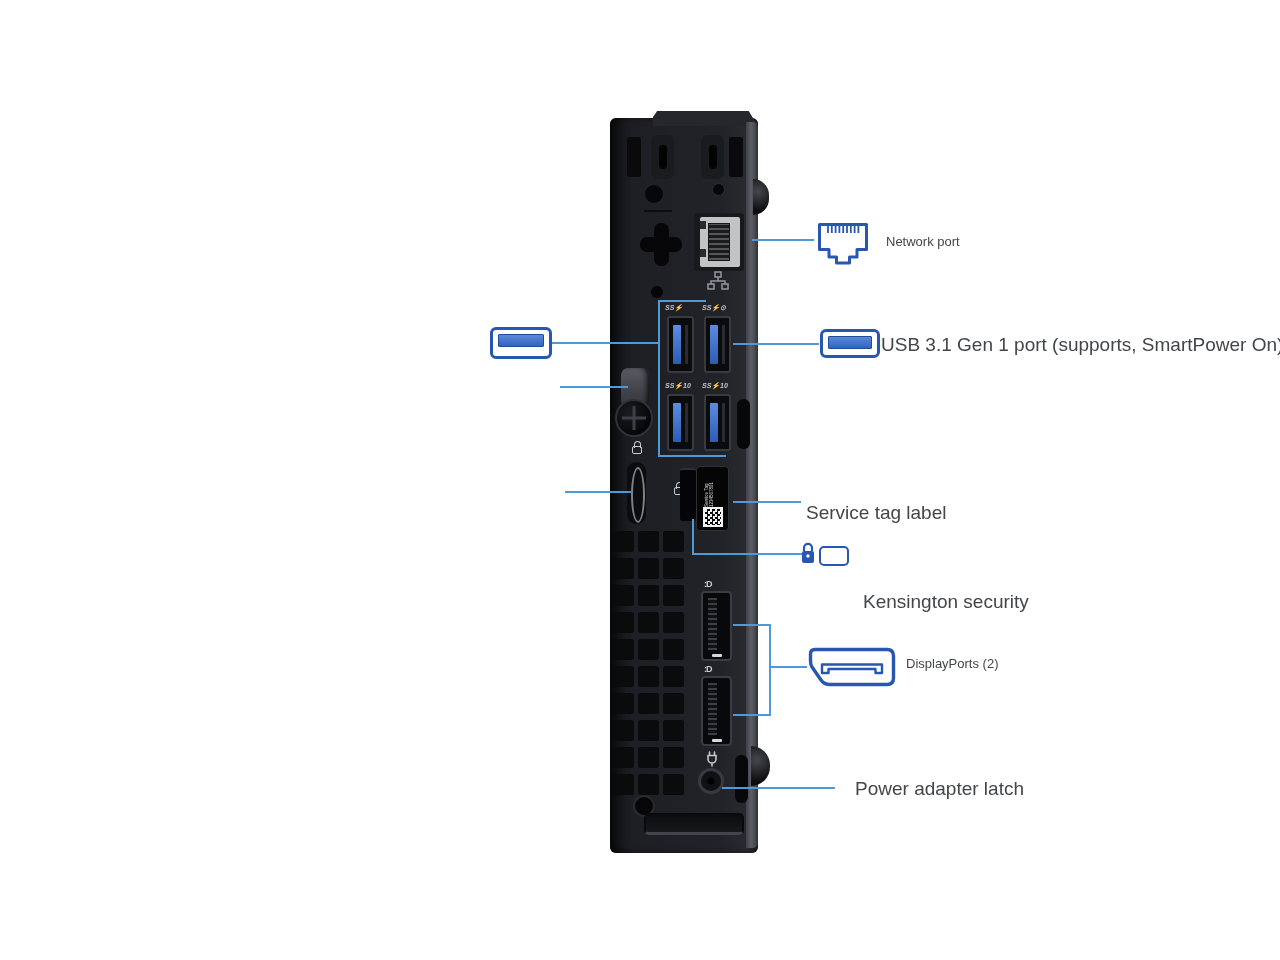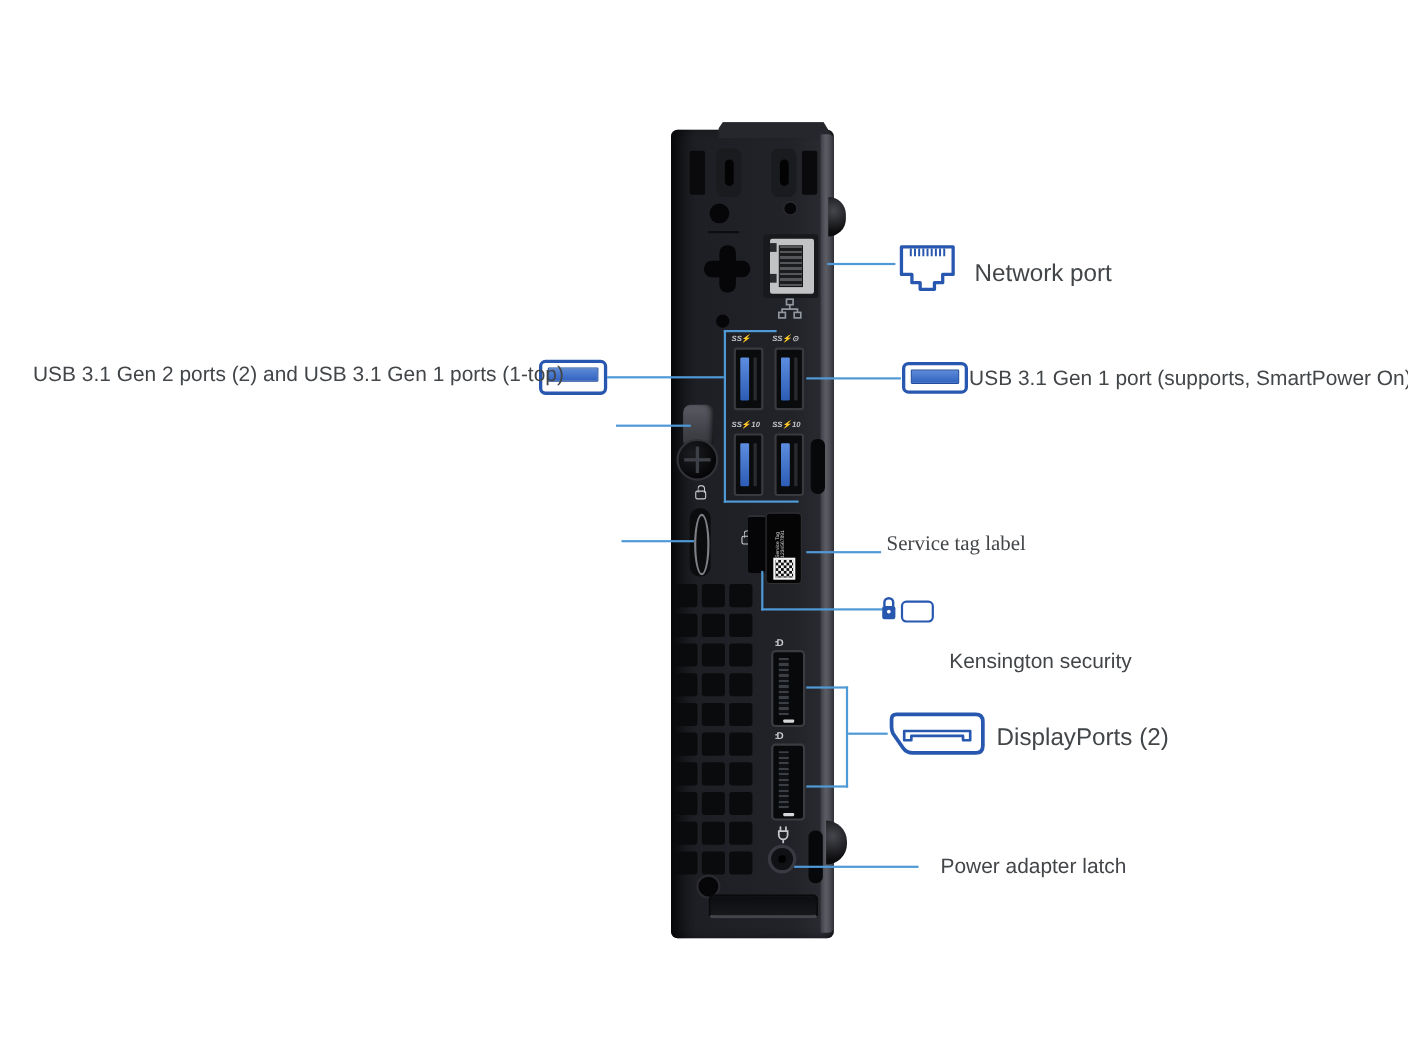--- a/index.html
+++ b/index.html
@@ -1,21 +1,21 @@
 <!DOCTYPE html>
 <html><head>
 <meta charset="utf-8">
 <style>
   html,body{margin:0;padding:0;background:#fff;}
   .stage{position:relative;width:1280px;height:960px;background:#ffffff;overflow:hidden;
          font-family:"Liberation Sans",sans-serif;}
 
   
   .label{position:absolute;font-size:19px;line-height:1.25;color:#434649;white-space:nowrap;}
-  .label.big{font-size:22px;}
+  .label.big{font-size:13px;}
   .label.r{text-align:right;}
   .cl{position:absolute;background:#4f9ad6;}
 
   
   .usb-icon{position:absolute;background:#fff;border:3px solid #2757ae;border-radius:6px;box-sizing:border-box;}
   .usb-icon::before{content:"";position:absolute;left:5px;right:5px;top:4px;height:11px;
     background:linear-gradient(180deg,#5c8ad8,#3263c0);border:1px solid #1f4d9e;border-radius:1px;}
   .kens-rect{position:absolute;width:30px;height:20px;border:2.5px solid #2757ae;border-radius:5px;background:#fff;box-sizing:border-box;}
 
   
@@ -225,20 +225,19 @@
     <rect x="2" y="10" width="12" height="12" rx="2" fill="#2757ae"></rect>
     <circle cx="8" cy="15" r="1.7" fill="#fff"></circle>
   </svg>
   <div class="kens-rect" style="left:819px;top:546px;"></div>
   <svg style="position:absolute;left:806px;top:645px;" width="92" height="44" viewBox="0 0 92 44">
     <path d="M9 4.5 H81 Q87.5 4.5 87.5 11 V33 Q87.5 39.5 81 39.5 H24 Q18 39.5 15 35 L6 22 Q4.5 19.5 4.5 16 V9 Q4.5 4.5 9 4.5 Z" fill="#fff" stroke="#2757ae" stroke-width="3.4" stroke-linejoin="round"></path>
     <path d="M16 19.5 H76 V28 H69.5 V24 H22.5 V28 H16 Z" fill="none" stroke="#2757ae" stroke-width="2.4" stroke-linejoin="round"></path>
   </svg>
 
   <div class="label big" style="left:886px;top:234px;">Network port</div>
-  <div class="label r" style="left:30px;top:329px;width:454px;">USB 3.1 Gen 2 ports (2) and USB 3.1 Gen 1 ports (1-top)</div>
   <div class="label" style="left:881px;top:333px;">USB 3.1 Gen 1 port (supports, SmartPower On)</div>
-  <div class="label" style="left:806px;top:483px;font-family:Liberation Serif, serif;">Service tag label</div>
+  <div class="label" style="left:806px;top:501px;">Service tag label</div>
   <div class="label" style="left:863px;top:542px;margin-top:48px;">Kensington security</div>
   <div class="label big" style="left:906px;top:656px;">DisplayPorts (2)</div>
   <div class="label" style="left:855px;top:777px;">Power adapter latch</div>
 
 </div>
 
 </body></html>

